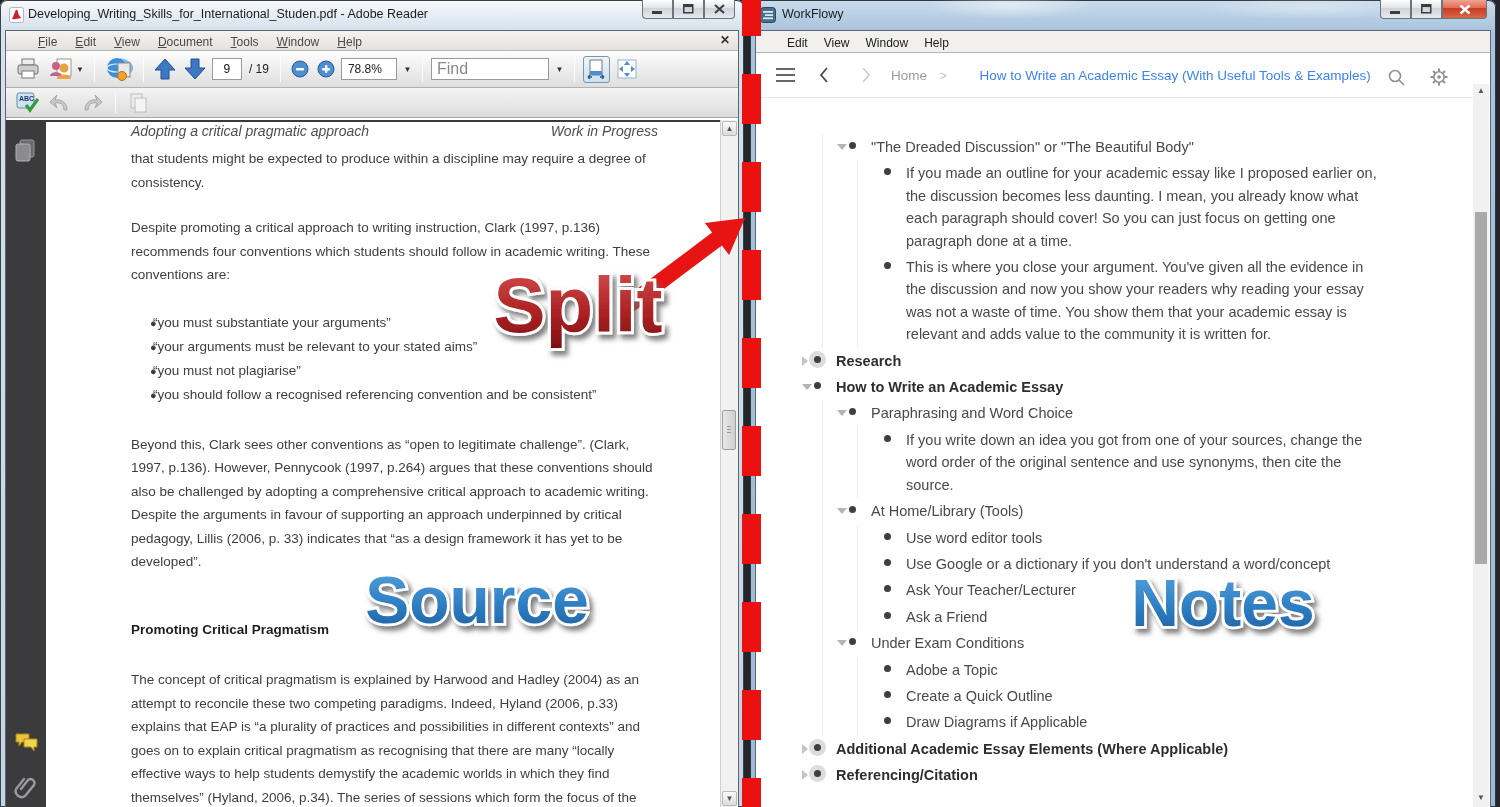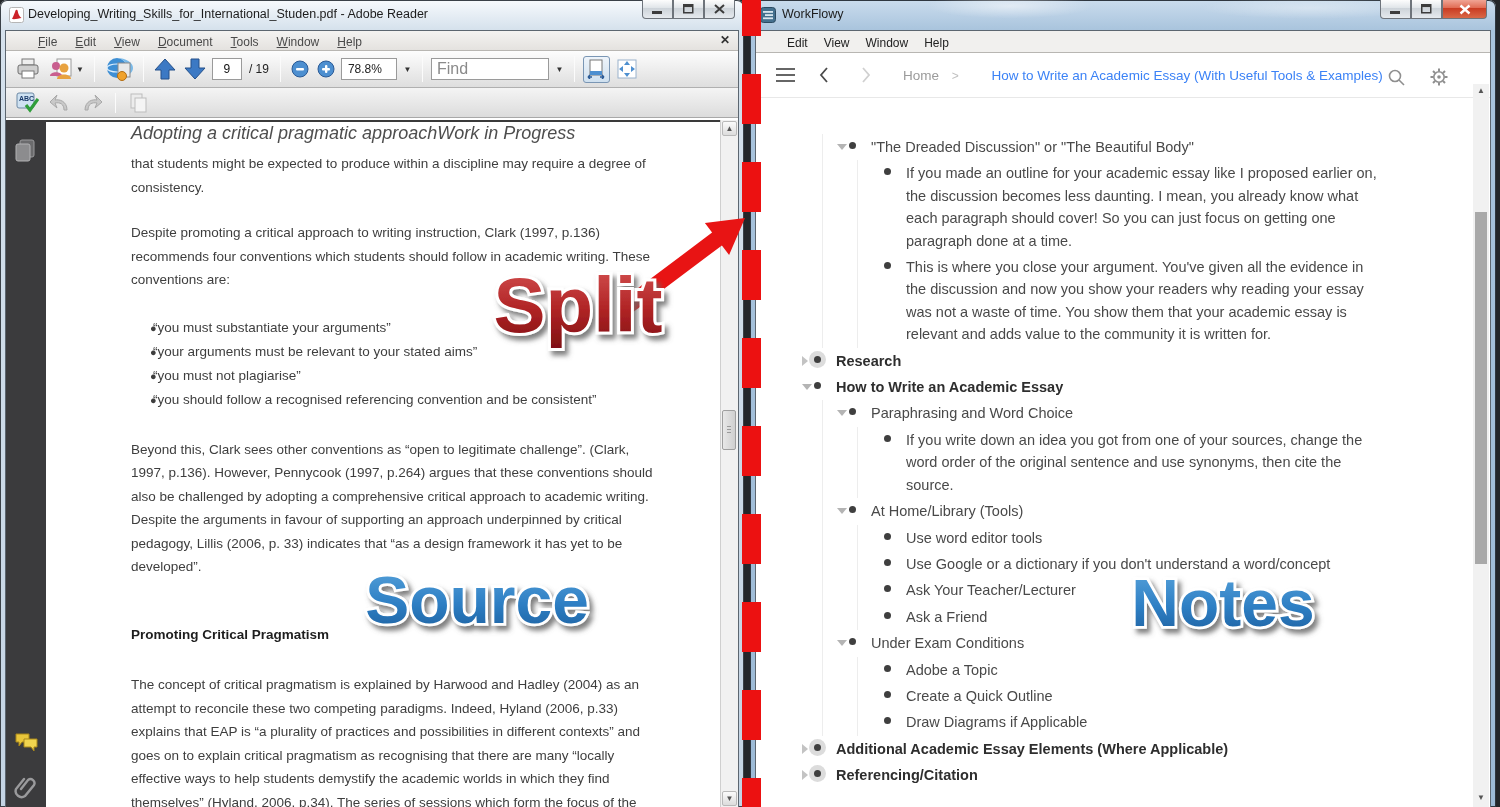--- a/index.html
+++ b/index.html
@@ -31,21 +31,21 @@
   .drop-arrow { width:13px; height:22px; display:flex; align-items:center; justify-content:center; font-size:8px; color:#333; }
   .page-input { width:30px; height:22px; border:1px solid #9a9a9a; font-size:12px; text-align:center; font-family:"Liberation Sans",sans-serif; color:#111; }
   .find-input { width:118px; height:22px; border:1px solid #9a9a9a; padding:0 5px; font-size:16px; font-family:"Liberation Sans",sans-serif; }
   .find-input::placeholder { color:#8a8a8a; }
   .viewbtn { width:27px; height:27px; border-radius:3px; display:flex; align-items:center; justify-content:center; }
   .viewbtn.selected { border:1px solid #7a96b4; background:linear-gradient(#eef4fa,#cfe0ef); }
 
   .pdf-body { position:absolute; top:89px; left:0; right:0; bottom:0; display:flex; }
   .pdf-sidebar { width:40px; background:#3b3b3d; position:relative; flex:none; }
   .pdf-pageview { flex:1; background:#fff; border-top:2px solid #3a3a3a; position:relative; overflow:hidden; padding:6px 0 0 85px; }
-  .running-header { display:flex; justify-content:flex-start; width:527px; font-size:18px; font-style:italic; color:#4e4e4e; margin-top:-5px; }
+  .running-header { display:flex; justify-content:space-between; width:527px; font-size:14px; font-style:italic; color:#4e4e4e; margin-top:-5px; }
   .pdf-text { width:527px; font-size:13.5px; line-height:23.5px; color:#3e3e3e; }
   .pdf-p { margin-top:22px; }
   .pdf-p:first-of-type { margin-top:8px; }
   .pdf-h { margin-top:44px; margin-bottom:27px; font-weight:bold; color:#1e1e1e; }
   .pdf-bullets { margin:24px 0 26px 0; }
   .pdf-bullet-row { display:flex; line-height:24px; }
   .pdf-bullet-dot { width:22px; padding-left:19px; flex:none; font-size:11px; }
   .pdf-scrollbar { width:18px; flex:none; background:#f1f1f1; border-left:1px solid #cfcfcf; position:relative; }
   .sb-arrow { position:absolute; left:1px; right:1px; height:15px; display:flex; align-items:center; justify-content:center; font-size:8px; color:#555; background:linear-gradient(#fbfbfb,#dcdcdc); border:1px solid #b9b9b9; border-radius:2px; }
   .pdf-thumb { position:absolute; left:1px; right:2px; top:290px; height:40px; background:linear-gradient(90deg,#e8e8e8,#cfcfcf); border:1px solid #9f9f9f; border-radius:2px; }
@@ -55,21 +55,21 @@
   .side-icon { position:absolute; left:8px; }
 
   
   #wf-window { left:750px; width:746px; height:807px; background:linear-gradient(#cadced,#a9c4dd 30px,#9cbad6); box-shadow:0 0 0 1px #2f3740 inset; }
   #wf-window .titlebar::after { content:""; position:absolute; inset:0; border-radius:6px 6px 0 0;
      background:radial-gradient(ellipse 120px 18px at 260px 6px, rgba(255,255,255,.5), transparent 70%),
                 radial-gradient(ellipse 160px 16px at 560px 8px, rgba(255,255,255,.35), transparent 70%); }
   #wf-window .menubar .menu-item { color:#222; padding:0 8px; }
   .wf-header { height:45px; background:#fff; border-bottom:1px solid #e8e8e8; position:relative; display:flex; align-items:center; }
   .crumb { font-size:13.5px; white-space:nowrap; }
-  .crumb-home { color:#9b9b9b; margin-left:14px; }
+  .crumb-home { color:#9b9b9b; margin-left:2px; }
   .crumb-sep { color:#c0c0c0; margin:0 9px; font-size:12px; }
   .crumb-current { color:#3b82f6;margin-left:20px; }
   .wf-content { position:absolute; top:98px; left:1px; right:17px; bottom:0; background:#fff; overflow:hidden; padding:5px 0 0 45px; font-size:14.5px; color:#494949; }
 
   .wf-row { position:relative; padding:2px 0 2px 34px; line-height:22.4px; min-height:26px; }
   .wf-text { display:inline-block; max-width:480px; vertical-align:top; }
   .wf-text.bold { font-weight:bold; color:#2e2e2e; }
   .wf-bullet { position:absolute; left:12px; top:8px; width:7px; height:7px; border-radius:50%; background:#3f3f3f; }
   .wf-halo { position:absolute; left:7px; top:3px; width:17px; height:17px; border-radius:50%; background:#dcdcdc; }
   .wf-halo .wf-bullet { left:5px; top:5px; }

